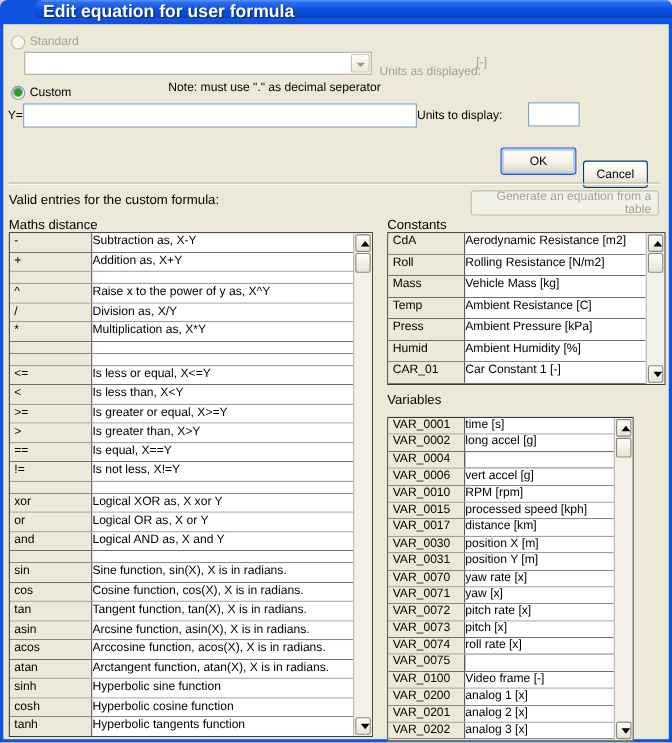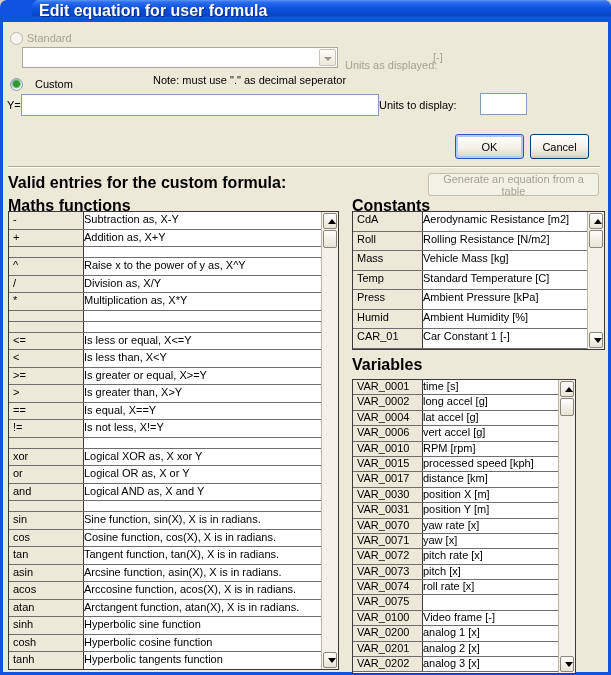--- a/index.html
+++ b/index.html
@@ -40,29 +40,29 @@
   }
   .chev{position:absolute;left:4px;top:7px;width:0;height:0;
     border-left:4px solid transparent;border-right:4px solid transparent;
     border-top:4px solid #9a978a;}
   
   .tinput{background:#fff;border:1px solid #7f9db9;}
   
   .btn{
     border:1px solid #003c74;border-radius:3px;
     background:linear-gradient(180deg,#ffffff 0%,#f4f2e7 55%,#e0dac9 90%,#cfc7b4 100%);
-    font-size:11px;text-align:center;color:#000;
+    font-size:11px;text-align:right;color:#000;
     display:flex;align-items:center;justify-content:center;
   }
   .btn.default{border-color:#2b53c4;box-shadow:inset 0 0 0 2px #aecbf7;}
   .btn.disabledbtn{
     background:#f2f1e6;border:1px solid #c3bfad;color:#a6a292;box-shadow:none;
   }
   .divider{border-top:1px solid #aca899;border-bottom:1px solid #ffffff;height:2px;}
-  .heading{font-size:16px;font-weight:bold;}
+  .heading{font-size:12px;font-weight:normal;}
   
   .tablewrap{
     background:#fff;border:1px solid #3a3a3a;overflow:hidden;
   }
   .rows{position:absolute;left:0;top:0;right:17px;bottom:0;}
   .trow{display:flex;border-bottom:1px solid #6e6e6e;}
   .kcell{
     background:#ece9d8;border-right:1px solid #3a3a3a;
     padding:1px 0 0 4px;overflow:hidden;white-space:nowrap;
   }
@@ -112,37 +112,37 @@
     <div class="abs combo" style="left:19px;top:25px;width:316px;">
       <span></span>
       <div class="arrowbtn">
         <span class="chev"></span>
       </div>
     </div>
     <div class="abs graytext" style="left:342px;top:29px;margin-top:8px;">Units as displayed:</div>
     <div class="abs graytext" style="left:430px;top:29px;">[-]</div>
 
     <div class="abs radio checked" style="left:7px;top:56px;"></div>
-    <div class="abs" style="left:32px;top:56px;">Custom</div>
+    <div class="abs" style="left:24px;top:56px;">Custom</div>
     <div class="abs" style="left:150px;top:52px;">Note: must use "." as decimal seperator</div>
 
     <div class="abs" style="left:4px;top:77px;">Y=</div>
     <input class="abs tinput" style="left: 18px; top: 72px; width: 358px; height: 22px;" value="">
     <div class="abs" style="left:376px;top:77px;">Units to display:</div>
     <input class="abs tinput" style="left: 477px; top: 71px; width: 47px; height: 22px;" value="">
 
     <button class="abs btn default" style="left:452px;top:112px;width:69px;height:25px;">OK</button>
-    <button class="abs btn" style="left:527px;top:112px;width:59px;height:25px;">Cancel</button>
+    <button class="abs btn" style="left:527px;top:124px;width:59px;height:25px;">Cancel</button>
 
     <div class="abs divider" style="left:5px;top:144px;width:592px;"></div>
 
     <div class="abs heading" style="left:5px;top:152px;">Valid entries for the custom formula:</div>
     <button class="abs btn disabledbtn" style="left:425px;top:151px;width:171px;height:23px;">Generate an equation from a table</button>
 
-    <div class="abs heading" style="left:5px;top:175px;">Maths functions</div>
+    <div class="abs heading" style="left:5px;top:175px;">Maths distance</div>
     <div class="abs tablewrap maths" style="left:5px;top:189px;width:331px;height:459px;">
       <div class="rows">
           <div class="trow">
             <div class="kcell">-</div>
             <div class="vcell">Subtraction as, X-Y</div>
           </div>
           <div class="trow">
             <div class="kcell">+</div>
             <div class="vcell">Addition as, X+Y</div>
           </div>
@@ -272,21 +272,21 @@
           <div class="trow">
             <div class="kcell">Roll</div>
             <div class="vcell">Rolling Resistance [N/m2]</div>
           </div>
           <div class="trow">
             <div class="kcell">Mass</div>
             <div class="vcell">Vehicle Mass [kg]</div>
           </div>
           <div class="trow">
             <div class="kcell">Temp</div>
-            <div class="vcell">Standard Temperature [C]</div>
+            <div class="vcell">Ambient Resistance [C]</div>
           </div>
           <div class="trow">
             <div class="kcell">Press</div>
             <div class="vcell">Ambient Pressure [kPa]</div>
           </div>
           <div class="trow">
             <div class="kcell">Humid</div>
             <div class="vcell">Ambient Humidity [%]</div>
           </div>
           <div class="trow">
@@ -311,21 +311,20 @@
           <div class="trow">
             <div class="kcell">VAR_0001</div>
             <div class="vcell">time [s]</div>
           </div>
           <div class="trow">
             <div class="kcell">VAR_0002</div>
             <div class="vcell">long accel [g]</div>
           </div>
           <div class="trow">
             <div class="kcell">VAR_0004</div>
-            <div class="vcell">lat accel [g]</div>
           </div>
           <div class="trow">
             <div class="kcell">VAR_0006</div>
             <div class="vcell">vert accel [g]</div>
           </div>
           <div class="trow">
             <div class="kcell">VAR_0010</div>
             <div class="vcell">RPM [rpm]</div>
           </div>
           <div class="trow">

